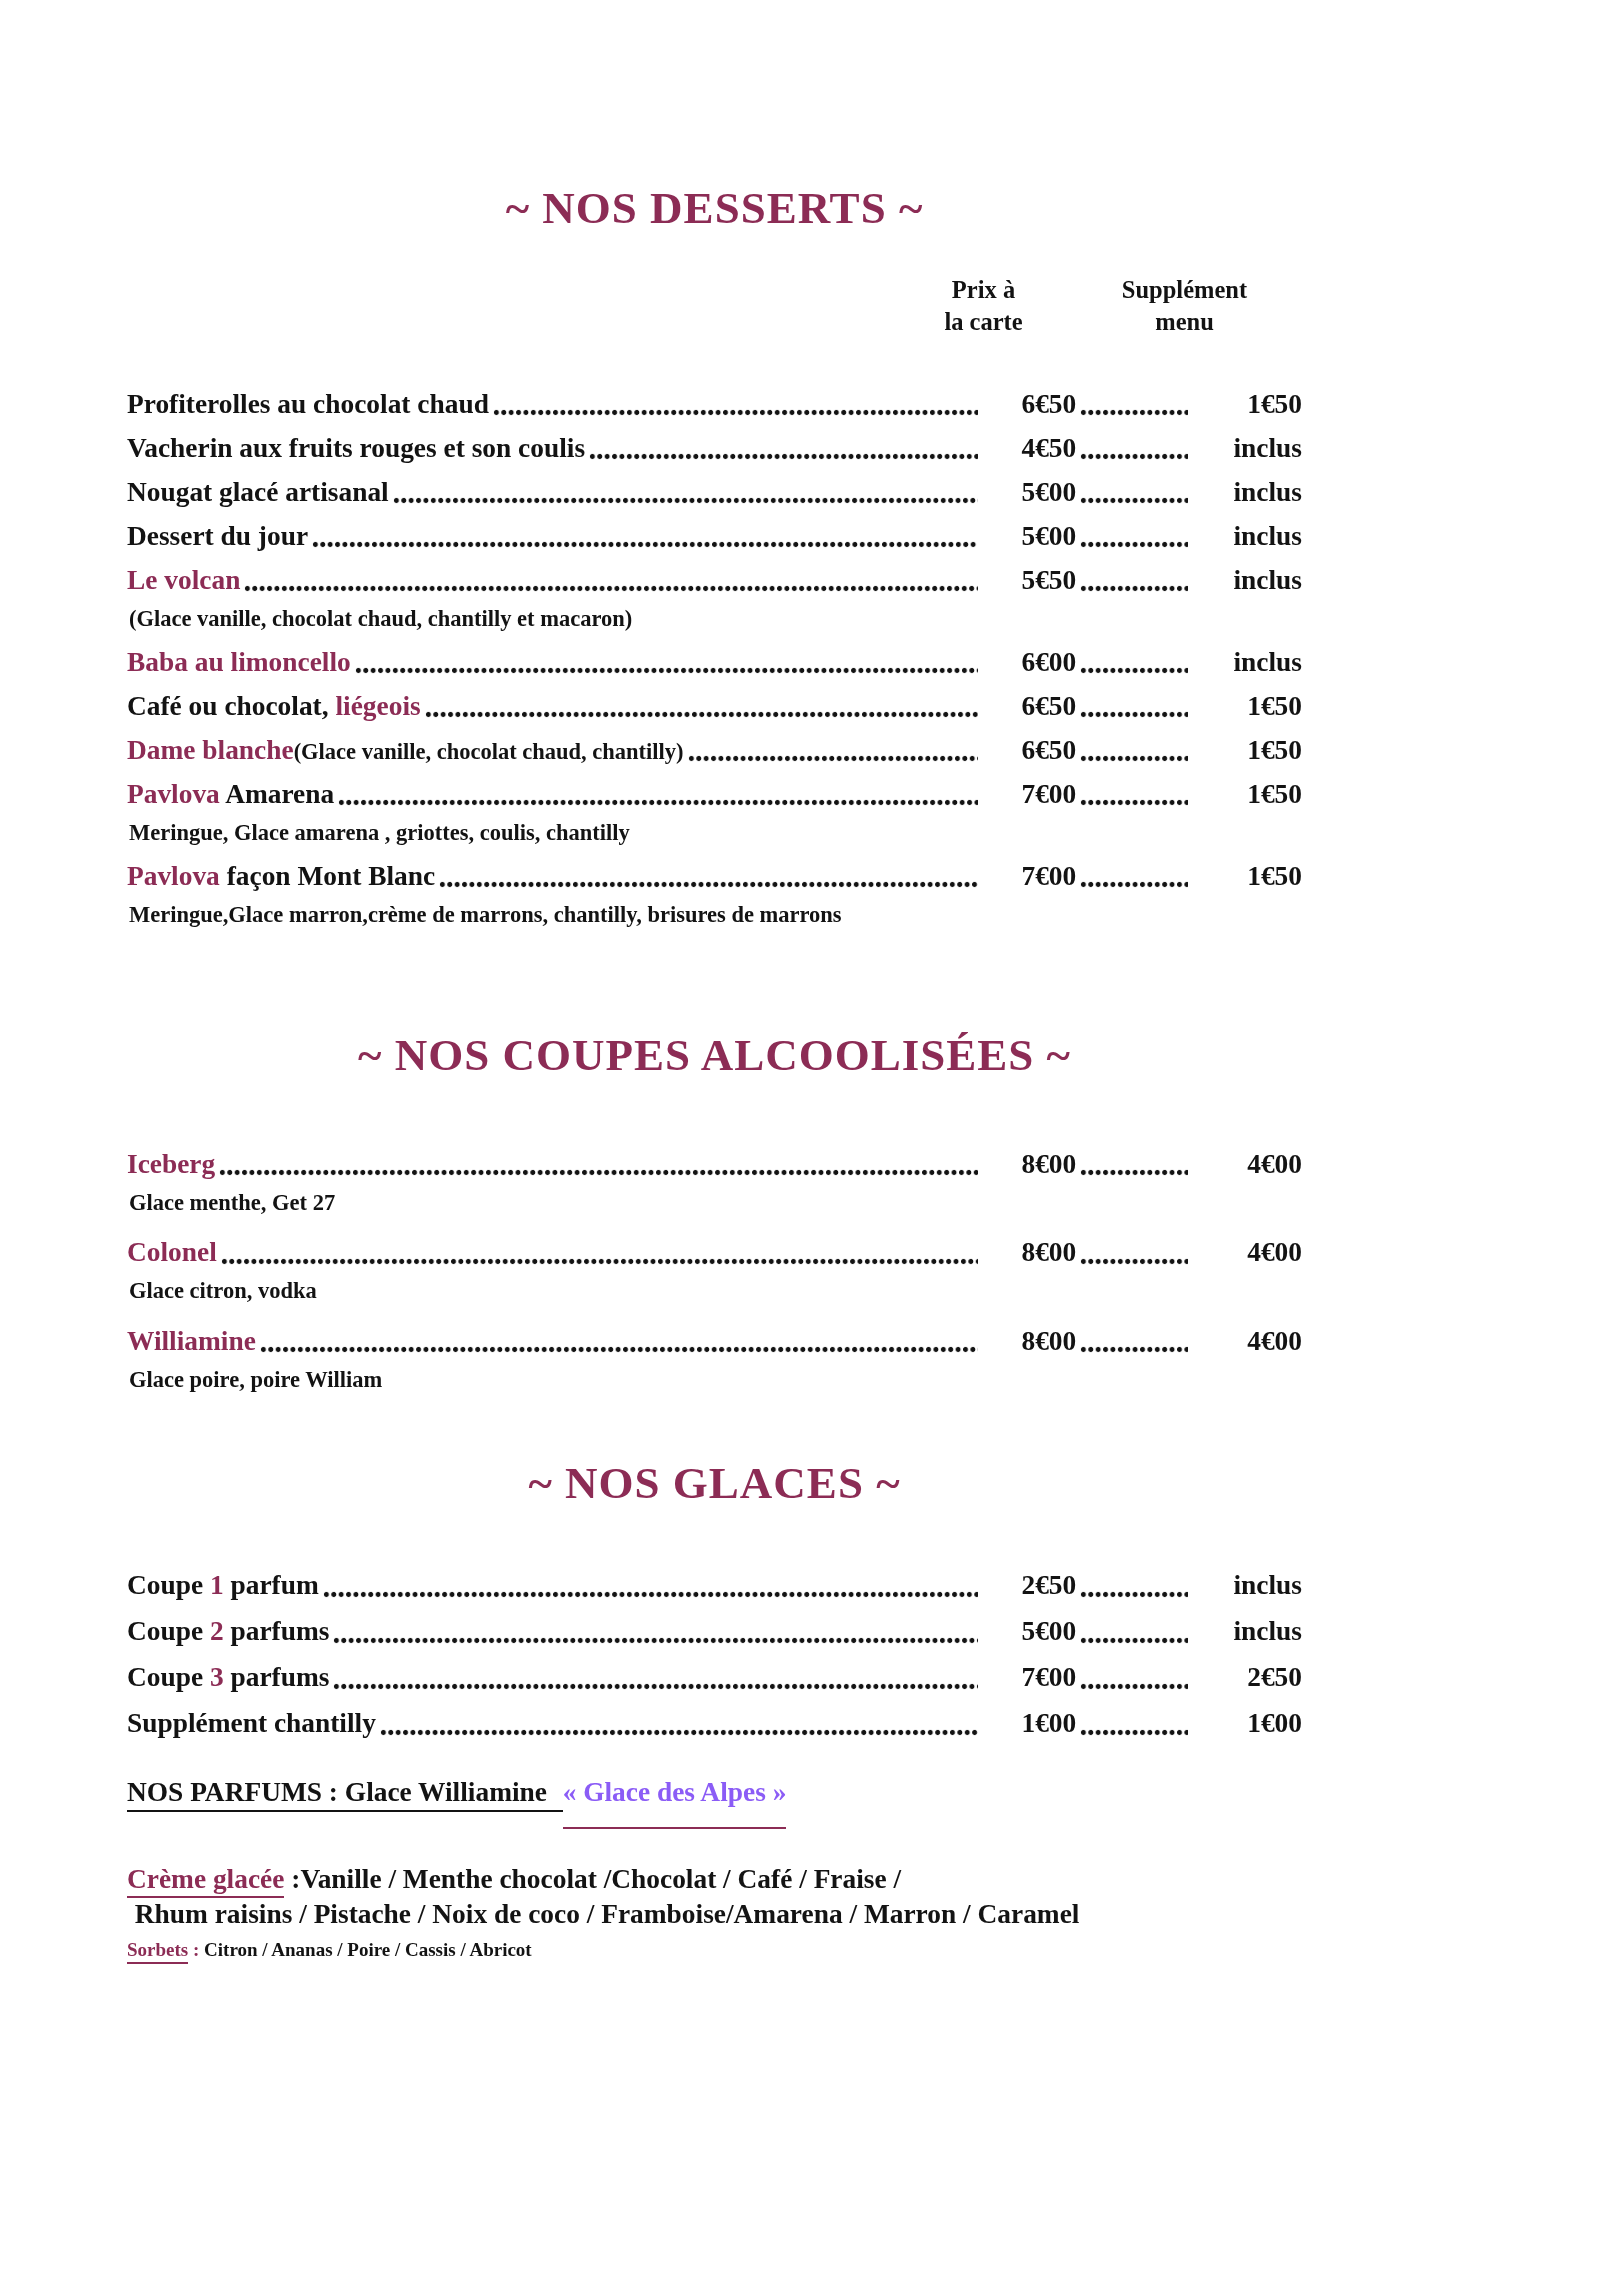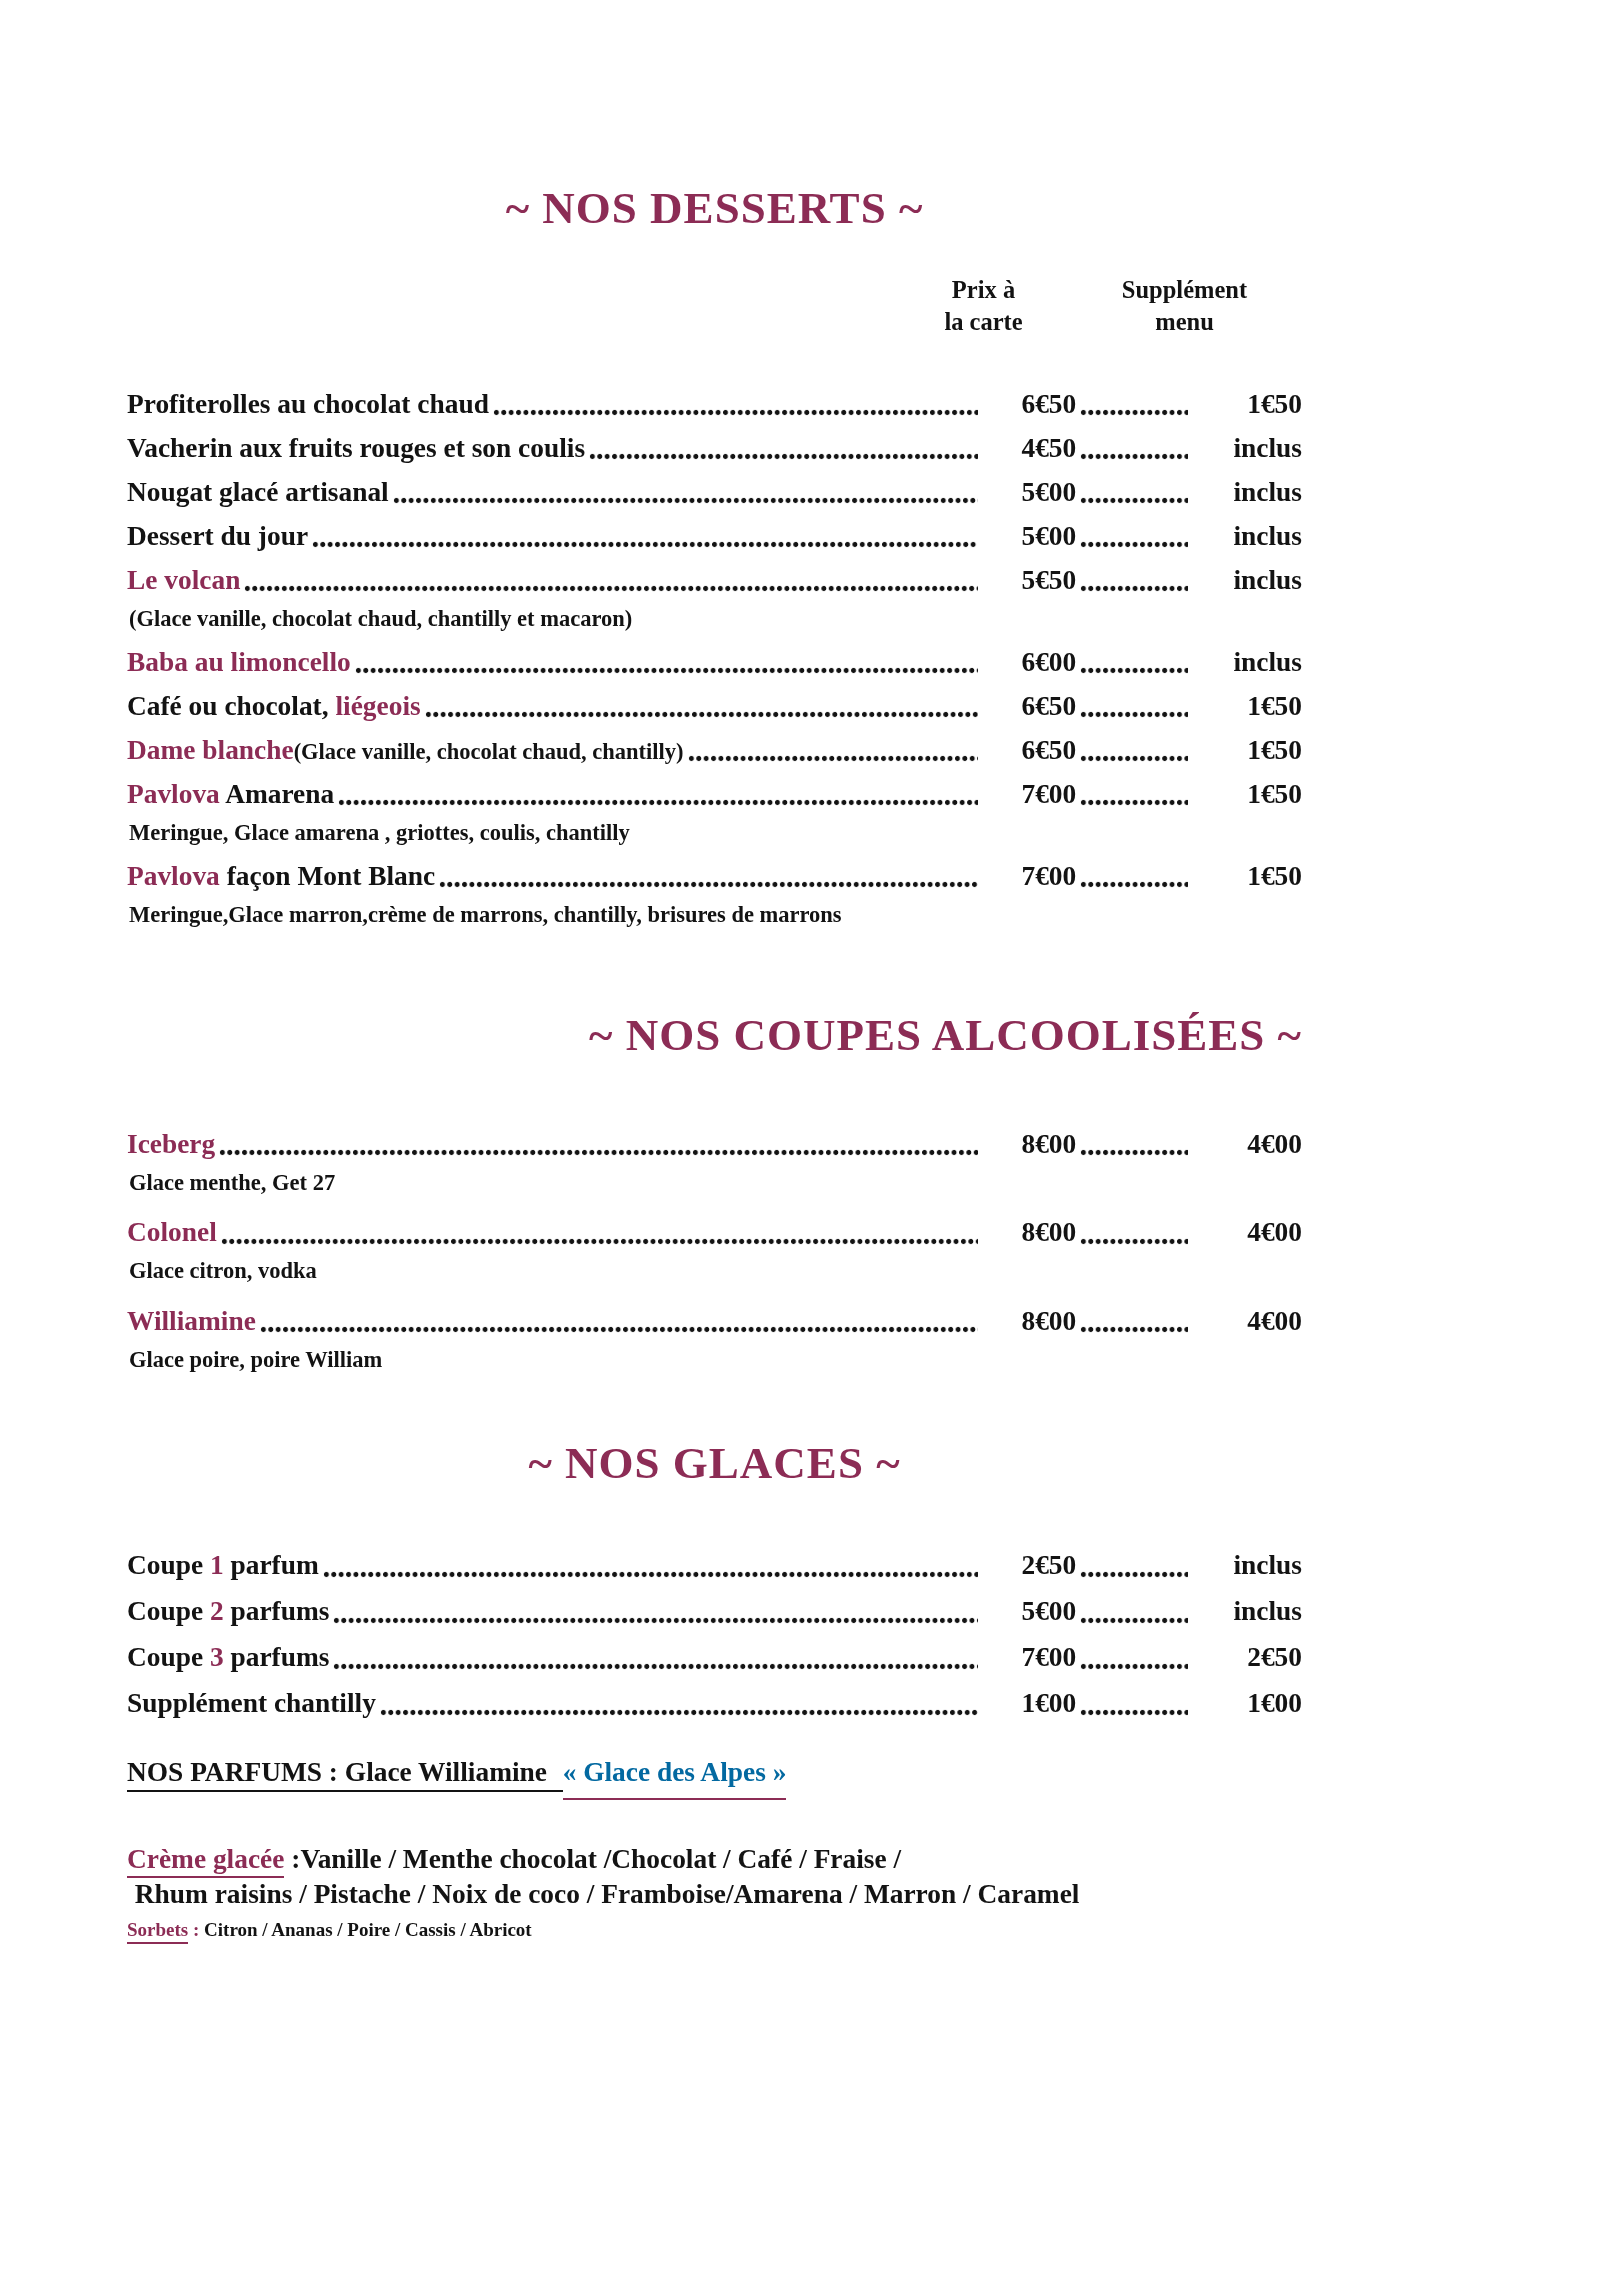--- a/index.html
+++ b/index.html
@@ -17,21 +17,21 @@
     background: #ffffff;
   }
   .section-title {
     font-size: 45px; line-height: 49px;
     text-align: center;
     color: #8c2c55;
     letter-spacing: 1px;
     white-space: nowrap;
   }
   .t-desserts { padding-top: 184px; }
-  .t-coupes   { margin-top: 80px; text-align: right; }
+  .t-coupes   { margin-top: 100px; }
   .t-glaces   { margin-top: 63px; }
 
   
   .colheads { display: flex; margin-top: 41px; }
   .colheads .spacer { flex: 1 1 auto; }
   .colh { display: flex; flex-direction: column; text-align: center;
           font-size: 24.5px; line-height: 32px; }
   .colh.c1 { width: 167px; }
   .colh.c2 { width: 235px; }
 
@@ -67,21 +67,21 @@
     font-size: 22.5px; line-height: 32px;
     margin: 0 0 5.9px 2px;
     white-space: nowrap;
   }
   .coupes .mitem { margin-bottom: 12.7px; }
   .coupes .sub { margin-bottom: 0; }
 
   
   .parfums-heading { margin-top: 29px; font-size: 27.4px; line-height: 33px; white-space: nowrap; }
   .u-black  { border-bottom: 2.9px solid #131313; padding-bottom: 2.9px; padding-right: 15.7px; }
-  .u-accent { color: #0369a1; border-bottom: 2.9px solid #8c2c55; padding-bottom: 11px; }
+  .u-accent { color: #8b5cf6; border-bottom: 2.9px solid #8c2c55; padding-bottom: 20px; }
 
   .flavors { margin-top: 53px; font-size: 27.4px; line-height: 35px; }
   .flavors .line2 { padding-left: 7.8px; }
   .sorbets-line { font-size: 19px; line-height: 35px; }
   .label-accent { color: #8c2c55; border-bottom: 2.9px solid #8c2c55; padding-bottom: 2px; }
 </style>
 </head>
 <body>
 
 <div class="page">

